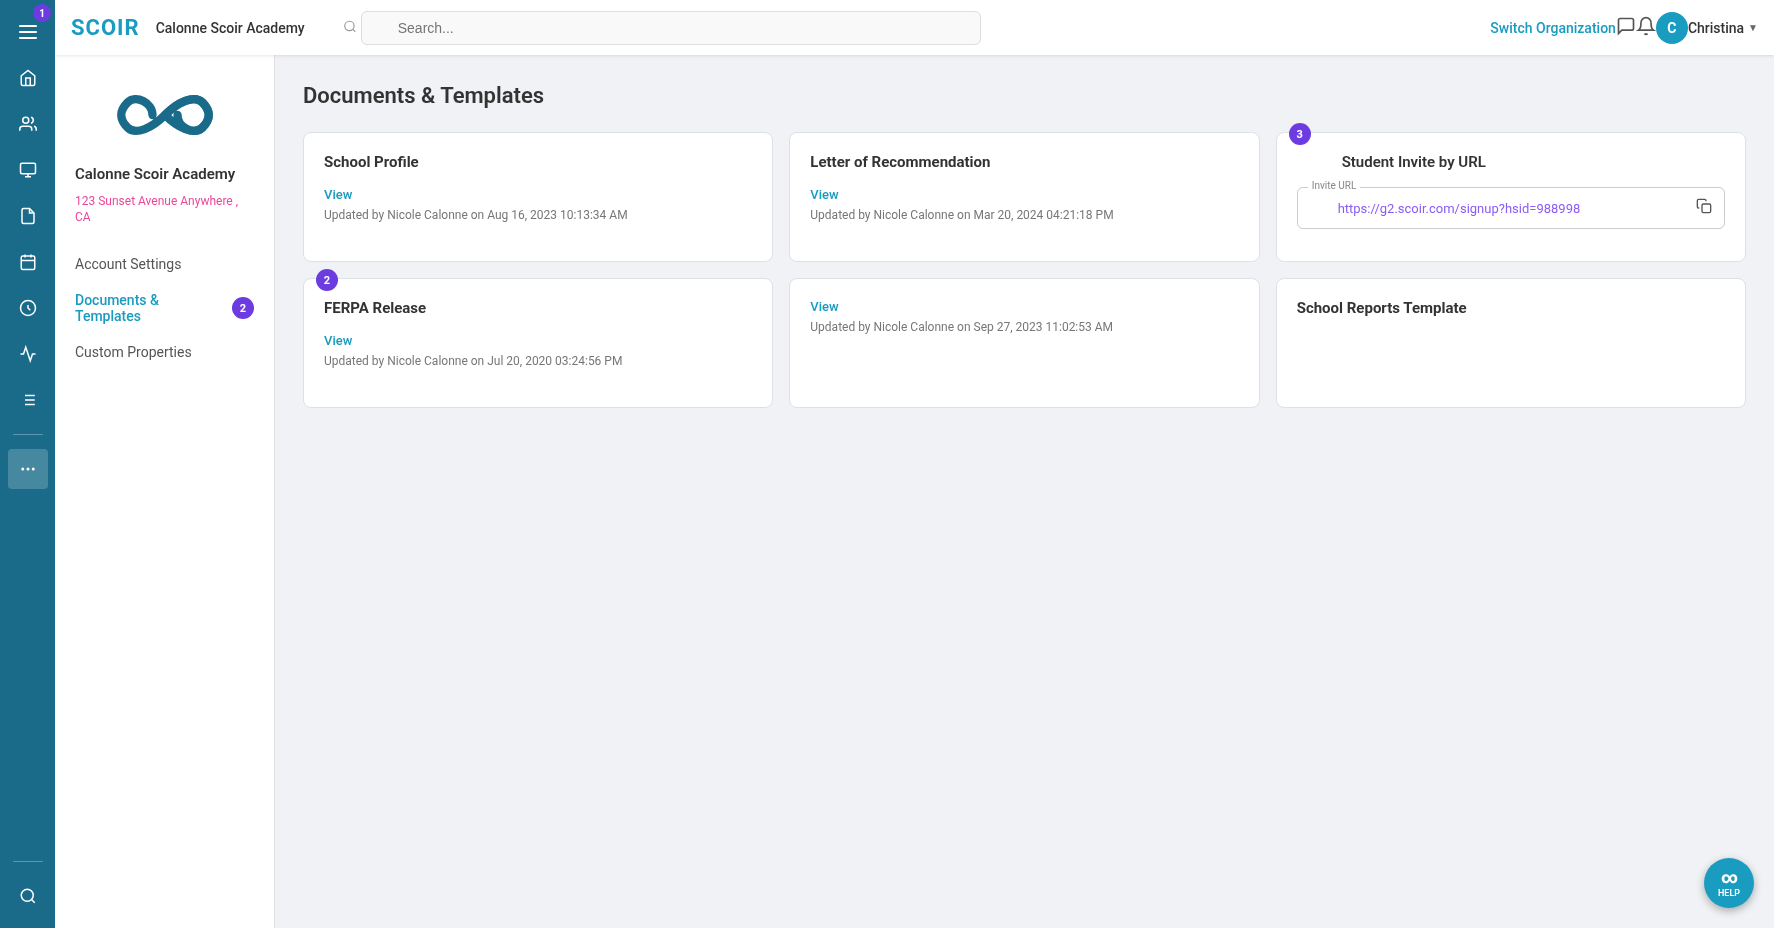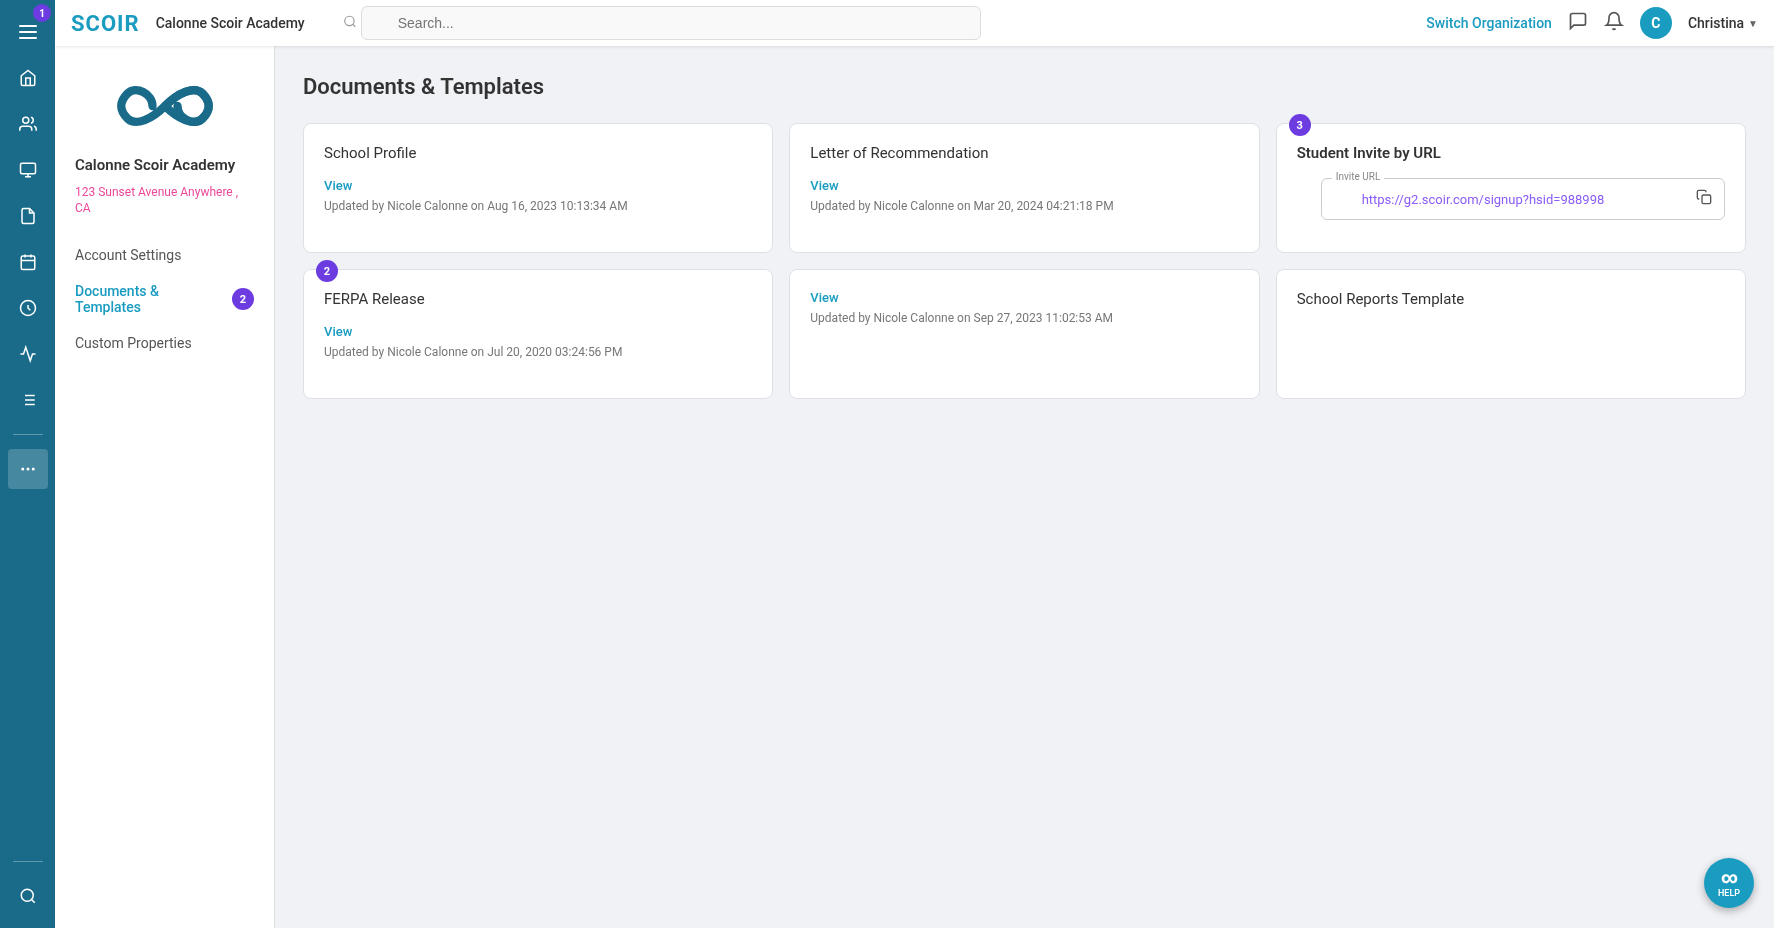--- a/index.html
+++ b/index.html
@@ -51,21 +51,21 @@
     .main-wrapper {
       display: flex;
       flex-direction: column;
       flex: 1;
       overflow: hidden;
     }
 
     
     .navbar {
       background: white;
-      height: 46px;
+      height: 55px;
       display: flex;
       align-items: center;
       padding: 0 16px;
       box-shadow: 0 1px 3px rgba(0,0,0,0.1);
       gap: 12px;
       flex-shrink: 0;
       z-index: 5;
     }
     .navbar-logo {
       display: flex;
@@ -108,21 +108,21 @@
       left: 10px;
       top: 50%;
       transform: translateY(-50%);
       color: #999;
       font-size: 14px;
     }
     .navbar-right {
       margin-left: auto;
       display: flex;
       align-items: center;
-      gap: 16px;
+      gap: 0;
     }
     .switch-org {
       color: #1a9bc0;
       font-size: 14px;
       font-weight: 500;
       cursor: pointer;
       white-space: nowrap;
     }
     .nav-icon-btn {
       color: #555;
@@ -243,21 +243,21 @@
     .doc-card {
       background: white;
       border-radius: 8px;
       border: 1px solid #dde1e7;
       padding: 20px;
       min-height: 130px;
       position: relative;
     }
     .card-title {
       font-size: 15px;
-      font-weight: 400;
+      font-weight: 700;
       color: #333;
       margin-bottom: 16px;
     }
     .card-view-link {
       color: #1a9bc0;
       font-size: 13px;
       font-weight: 500;
       cursor: pointer;
       text-decoration: none;
       display: block;
@@ -280,30 +280,30 @@
     .invite-url-card .badge-circle {
       position: absolute;
       top: -10px;
       left: 12px;
     }
     .invite-card-title {
       font-size: 15px;
       font-weight: 600;
       color: #333;
       margin-bottom: 16px;
+      margin-left: 45px;
     }
     .invite-url-box {
       border: 1px solid #ccc;
       border-radius: 6px;
       padding: 10px 12px;
       display: flex;
       align-items: center;
       justify-content: space-between;
       position: relative;
-      margin-left: 24px;
     }
     .invite-url-label {
       font-size: 10px;
       color: #888;
       position: absolute;
       top: -8px;
       left: 10px;
       background: white;
       padding: 0 4px;
     }

